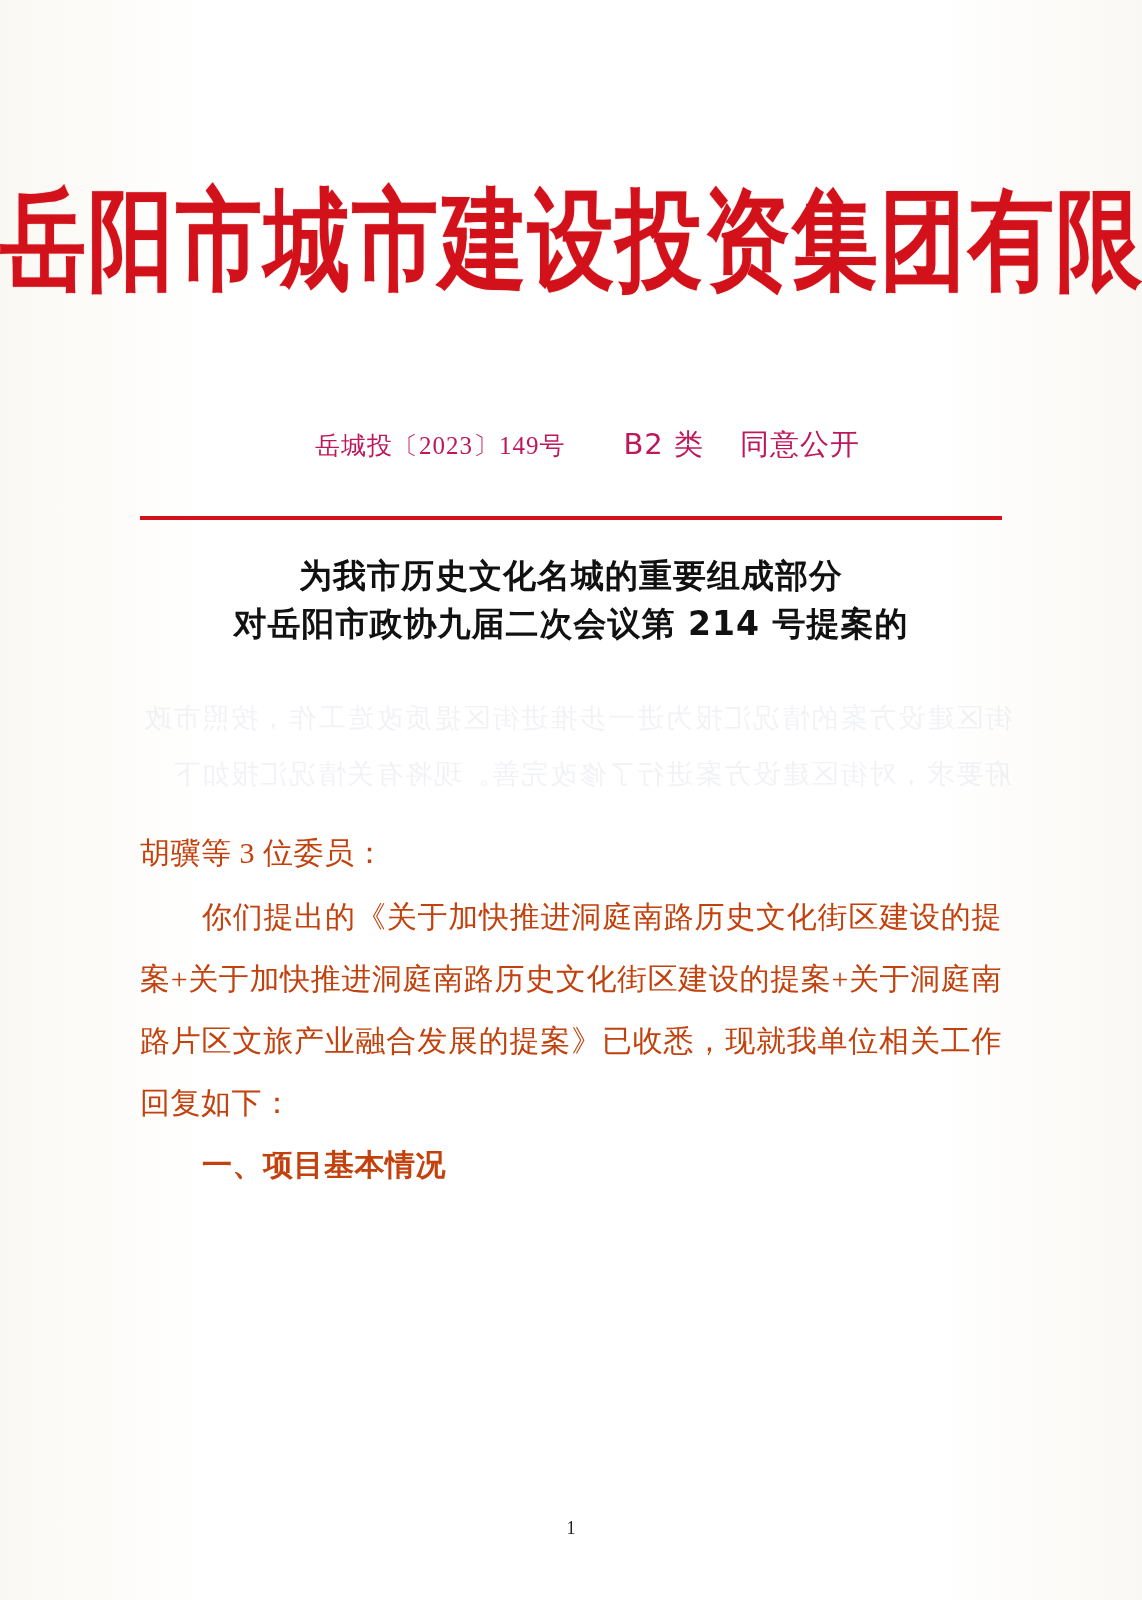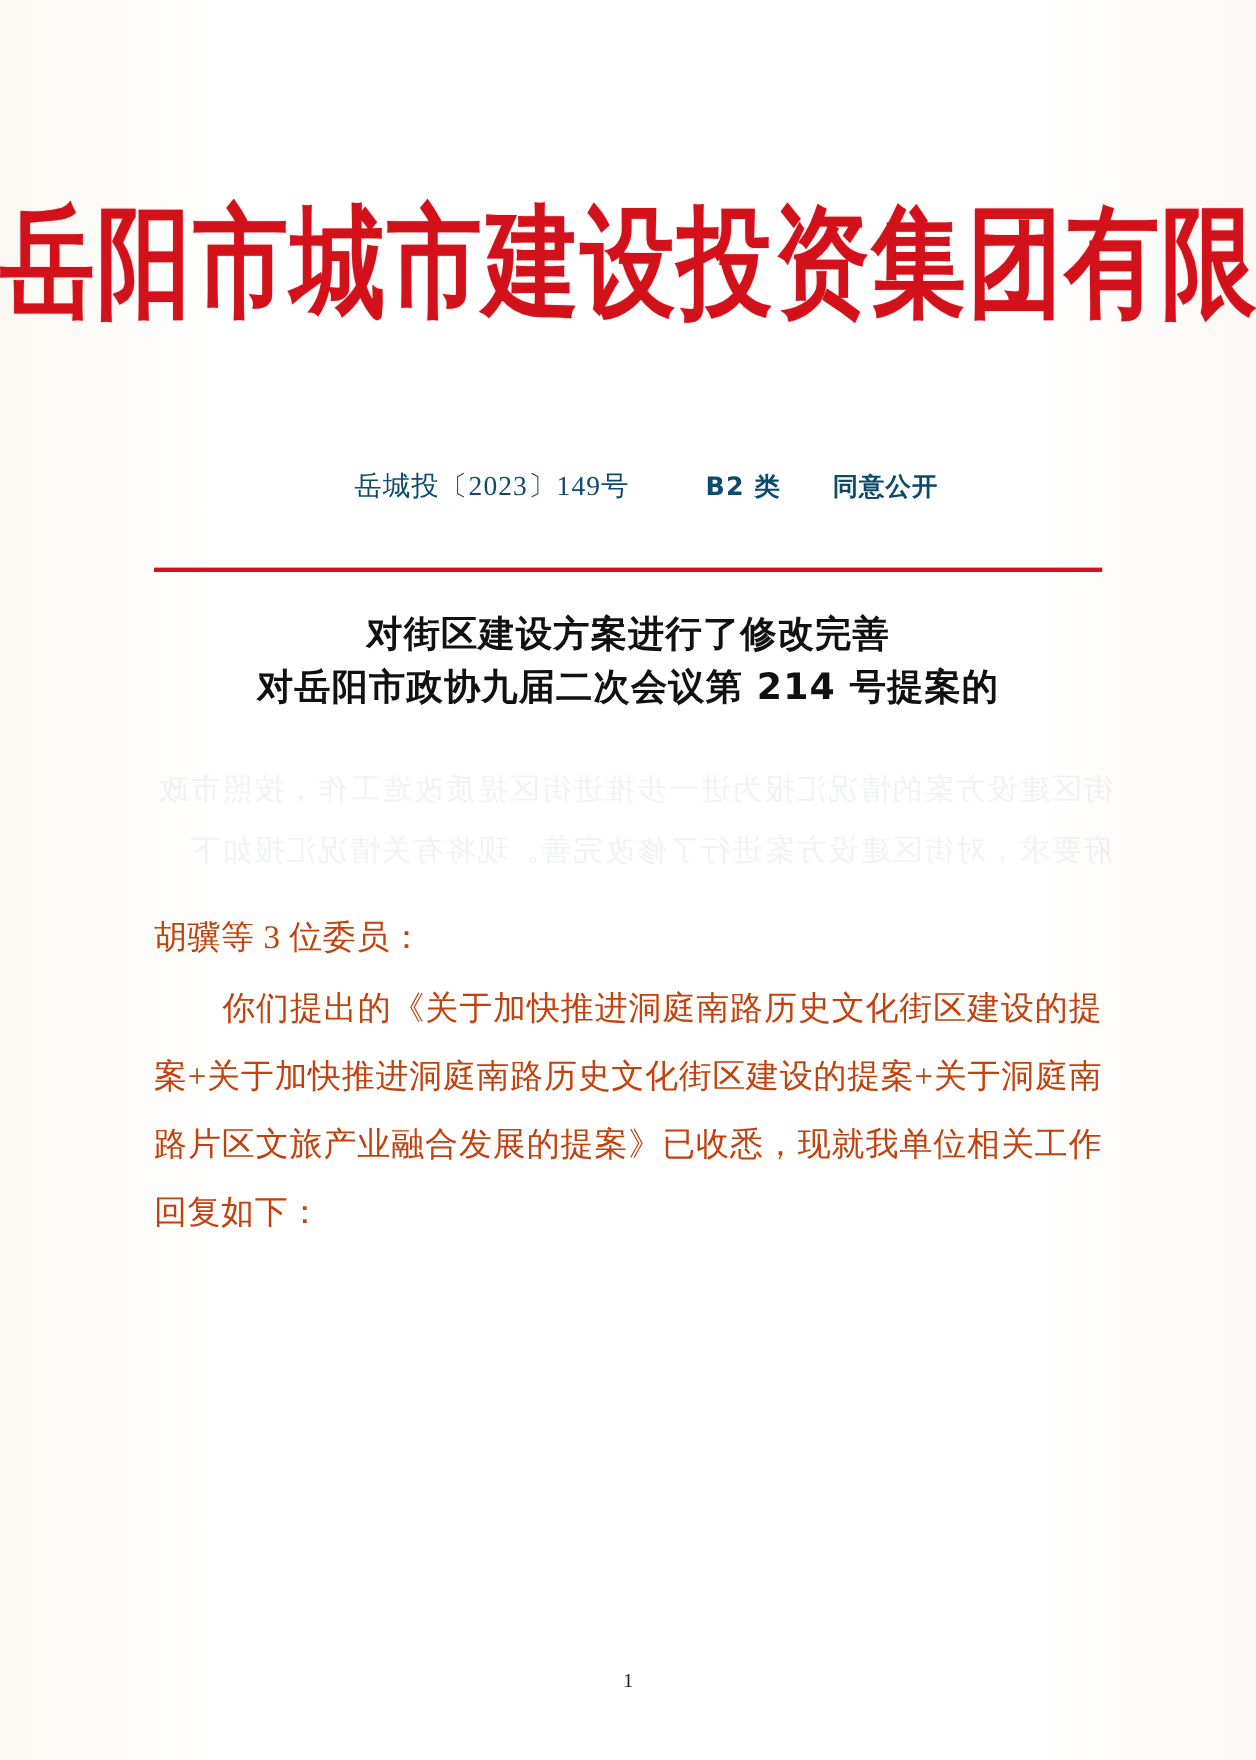--- a/index.html
+++ b/index.html
@@ -71,32 +71,31 @@
     position: absolute;
     left: 0;
     right: 0;
     top: 425px;
     display: flex;
     justify-content: center;
     align-items: baseline;
     gap: 0;
     font-size: 25px;
     letter-spacing: 1px;
-    color: #0c4a6e;
+    color: #be185d;
     padding-left: 33px;
   }
   .docnum-row .num { font-family: "Liberation Serif", serif; }
   .docnum-row .gap-1 { width: 58px; display: inline-block; }
   .docnum-row .gap-2 { width: 36px; display: inline-block; }
   .docnum-row .cls,
   .docnum-row .pub {
     font-family: "DejaVu Sans", "Liberation Sans", sans-serif;
-    font-weight: 700;
-    font-size: 23px;
-    margin-left: 11px;
+    font-weight: 400;
+    font-size: 29px;
   }
 
   .red-rule {
     position: absolute;
     left: 140px;
     right: 140px;
     top: 516px;
     height: 4px;
     background: #d3111a;
   }
@@ -169,23 +168,24 @@
     <span class="num">岳城投〔2023〕149号</span>
     <span class="gap-1"></span>
     <span class="cls">B2 类</span>
     <span class="gap-2"></span>
     <span class="pub">同意公开</span>
   </div>
 
   <div class="red-rule"></div>
 
   <div class="title-block">
-    <div class="l1">对街区建设方案进行了修改完善</div>
+    <div class="l1">为我市历史文化名城的重要组成部分</div>
     <div class="l2">对岳阳市政协九届二次会议第 214 号提案的</div>
   </div>
 
   <div class="body">
     <p class="salutation">胡骥等 3 位委员：</p>
     <p class="para">你们提出的《关于加快推进洞庭南路历史文化街区建设的提案+关于加快推进洞庭南路历史文化街区建设的提案+关于洞庭南路片区文旅产业融合发展的提案》已收悉，现就我单位相关工作回复如下：</p>
+    <p class="section-heading">一、项目基本情况</p>
   </div>
 
   <div class="page-number">1</div>
 </div>
 
 </body></html>

